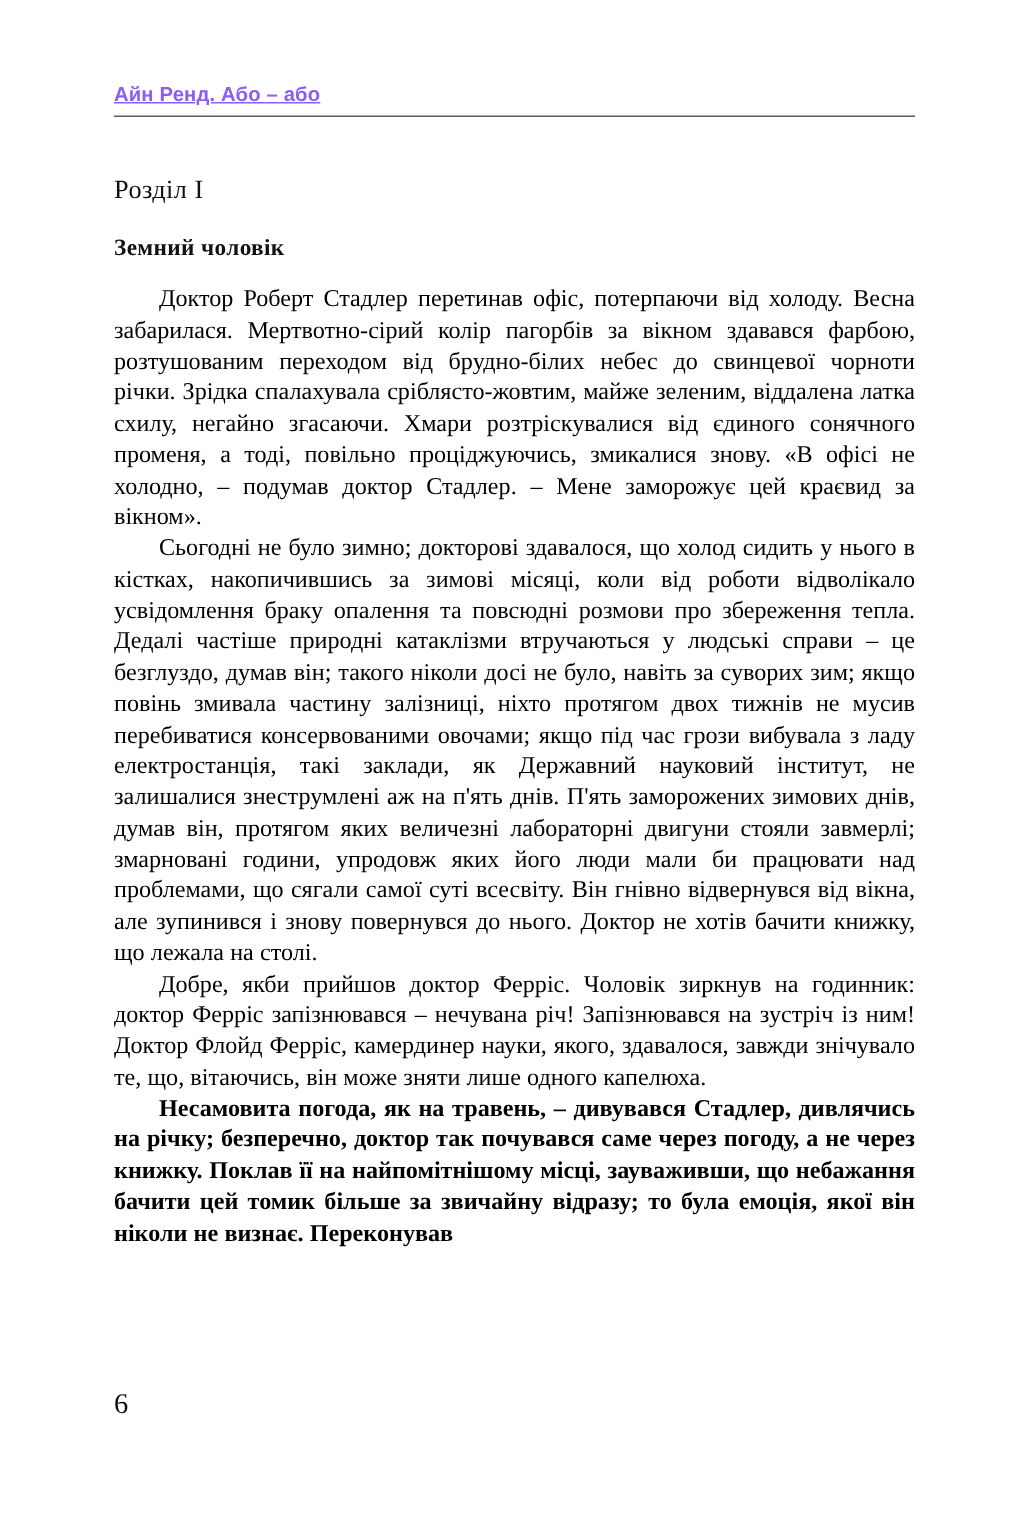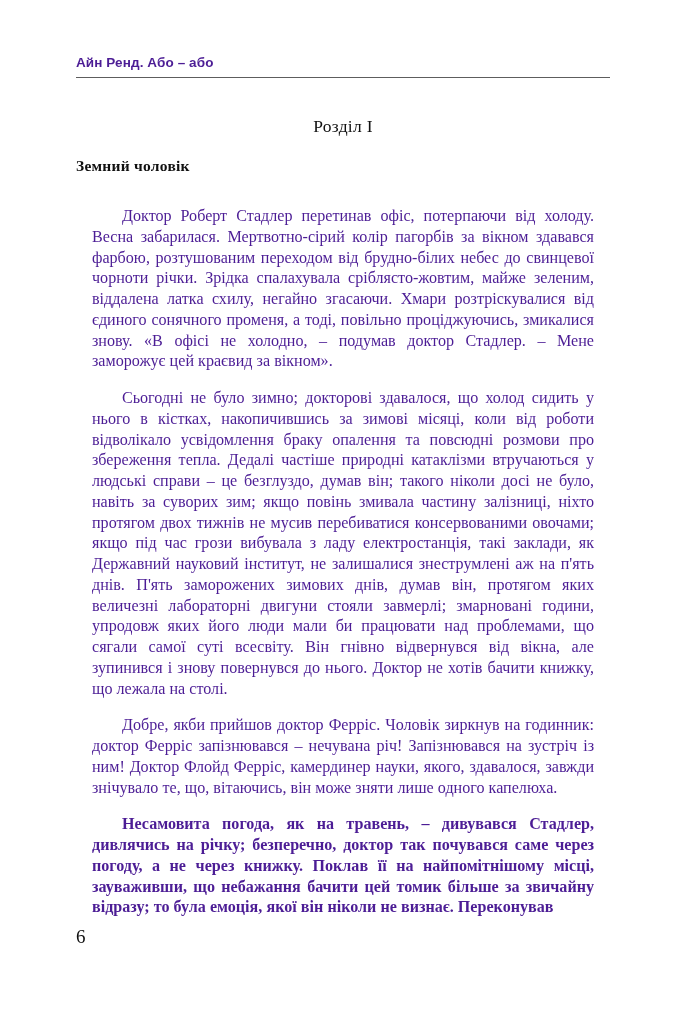--- a/index.html
+++ b/index.html
@@ -27,38 +27,39 @@
     position: absolute;
     left: 76px;
     top: 54px;
     width: 534px;
   }
   .running-head-text {
     font-family: "Liberation Sans", "DejaVu Sans", sans-serif;
     font-size: 13.5px;
     font-weight: 700;
     letter-spacing: 0.1px;
-    color: #4c1d95;
+    color: #8b5cf6;
     line-height: 17px;
     white-space: nowrap;
+    text-decoration: underline;
   }
   .running-head-rule {
     margin-top: 6px;
     width: 534px;
     height: 1px;
     background: #5d5d5d;
   }
 
   
   .chapter-number {
     position: absolute;
     left: 76px;
     top: 115px;
     width: 534px;
-    text-align: center;
+    text-align: left;
     font-size: 17.5px;
     line-height: 22px;
     color: #111111;
     letter-spacing: 0.3px;
   }
   .chapter-title {
     position: absolute;
     left: 76px;
     top: 156px;
     width: 534px;
@@ -71,26 +72,26 @@
   }
 
   
   .body-text {
     position: absolute;
     left: 76px;
     top: 190px;
     width: 534px;
   }
   .body-text p {
-    margin: 16px;
+    margin: 0;
     font-size: 16.1px;
     line-height: 20.75px;
     text-align: justify;
     text-indent: 30px;
-    color: #4c1d95;
+    color: #000000;
     hyphens: manual;
     word-spacing: 0.1px;
   }
   .body-text p.last {
     text-align: justify;
     font-weight: bold;
   }
 
   
   .folio {

